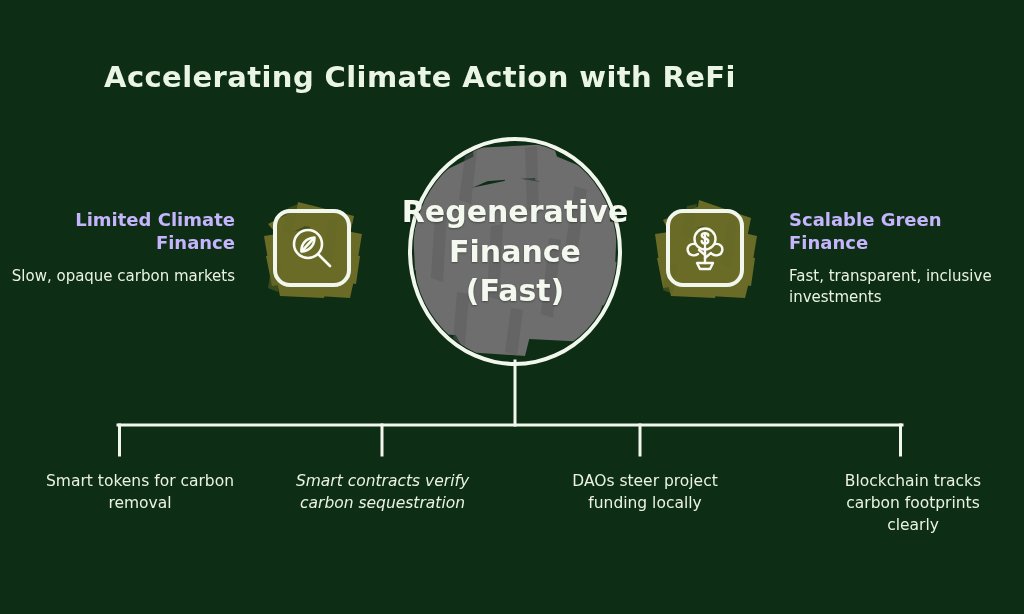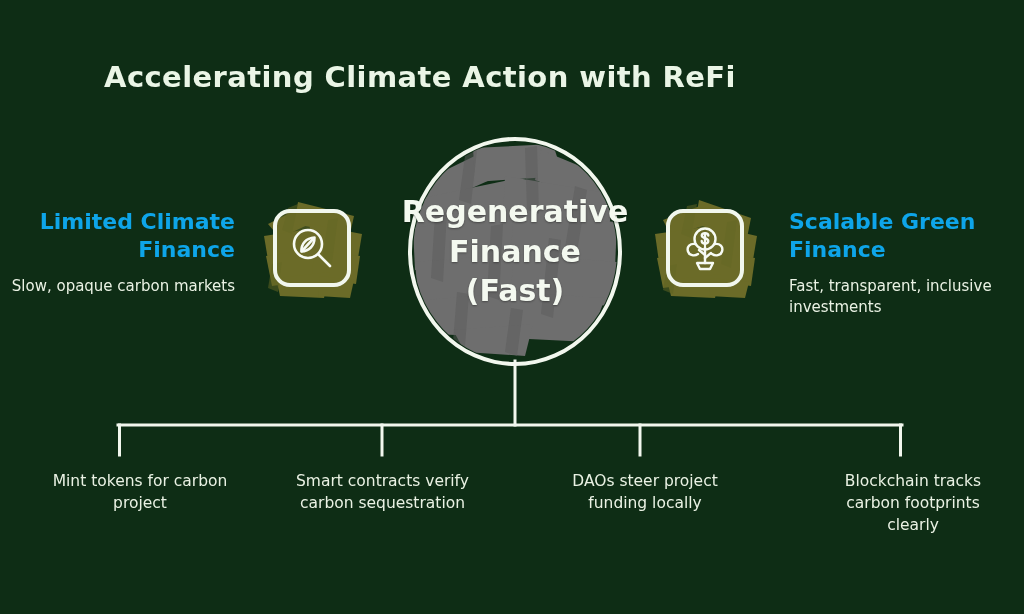--- a/index.html
+++ b/index.html
@@ -101,22 +101,22 @@
   .icon-tile svg { display: block; }
 
   
   .side-text {
     position: absolute;
     width: 225px;
   }
   #side-left  { left: 10px;  top: 208px; text-align: right; }
   #side-right { left: 789px; top: 208px; text-align: left; }
   .side-heading {
-    color: #0ea5e9;
-    font-size: 22px;
+    color: #c4b5fd;
+    font-size: 18px;
     font-weight: bold;
     line-height: 1.28;
   }
   .side-body {
     margin-top: 12px;
     color: #EAF2E4;
     font-size: 15px;
     line-height: 1.38;
   }
 
@@ -134,21 +134,21 @@
   .bottom-item {
     position: absolute;
     top: 470px;
     width: 200px;
     text-align: center;
     color: #EAF2E4;
     font-size: 15.5px;
     line-height: 1.42;
   }
   #bottom-item-0 { left: 40px; }
-  #bottom-item-1 { left: 270px; width: 225px; }
+  #bottom-item-1 { left: 270px; width: 225px; font-style: italic; }
   #bottom-item-2 { left: 545px; width: 200px; }
   #bottom-item-3 { left: 818px; width: 190px; }
 </style>
 </head>
 <body>
 
 <div id="canvas">
 
   <div id="title">Accelerating Climate Action with ReFi</div>
 
@@ -276,18 +276,18 @@
         <line x1="515" y1="6" x2="515" y2="70"></line>
         <line x1="118" y1="70" x2="902" y2="70"></line>
         <line x1="119.5" y1="70" x2="119.5" y2="100"></line>
         <line x1="382" y1="70" x2="382" y2="100"></line>
         <line x1="640" y1="70" x2="640" y2="100"></line>
         <line x1="900.5" y1="70" x2="900.5" y2="100"></line>
       </g>
     </svg>
   </div>
 
-  <div class="bottom-item" id="bottom-item-0">Mint tokens for carbon project</div>
+  <div class="bottom-item" id="bottom-item-0">Smart tokens for carbon removal</div>
   <div class="bottom-item" id="bottom-item-1">Smart contracts verify carbon sequestration</div>
   <div class="bottom-item" id="bottom-item-3">Blockchain tracks carbon footprints clearly</div>
   <div class="bottom-item" id="bottom-item-2">DAOs steer project funding locally</div>
 
 </div>
 
 </body></html>

